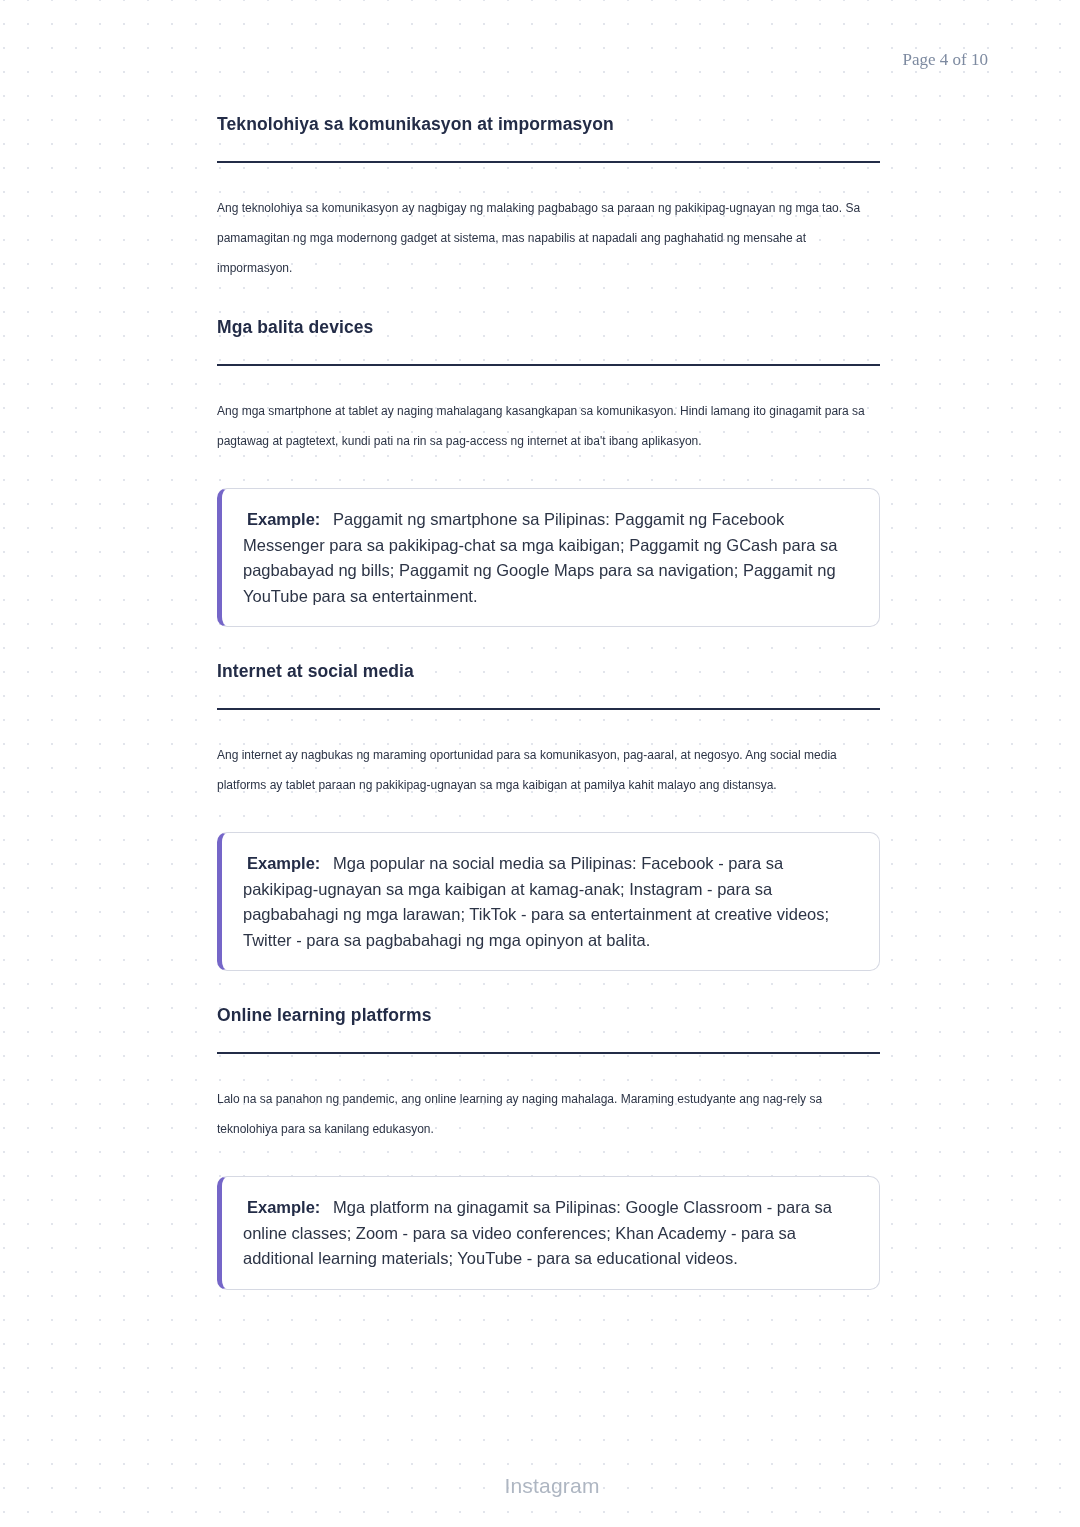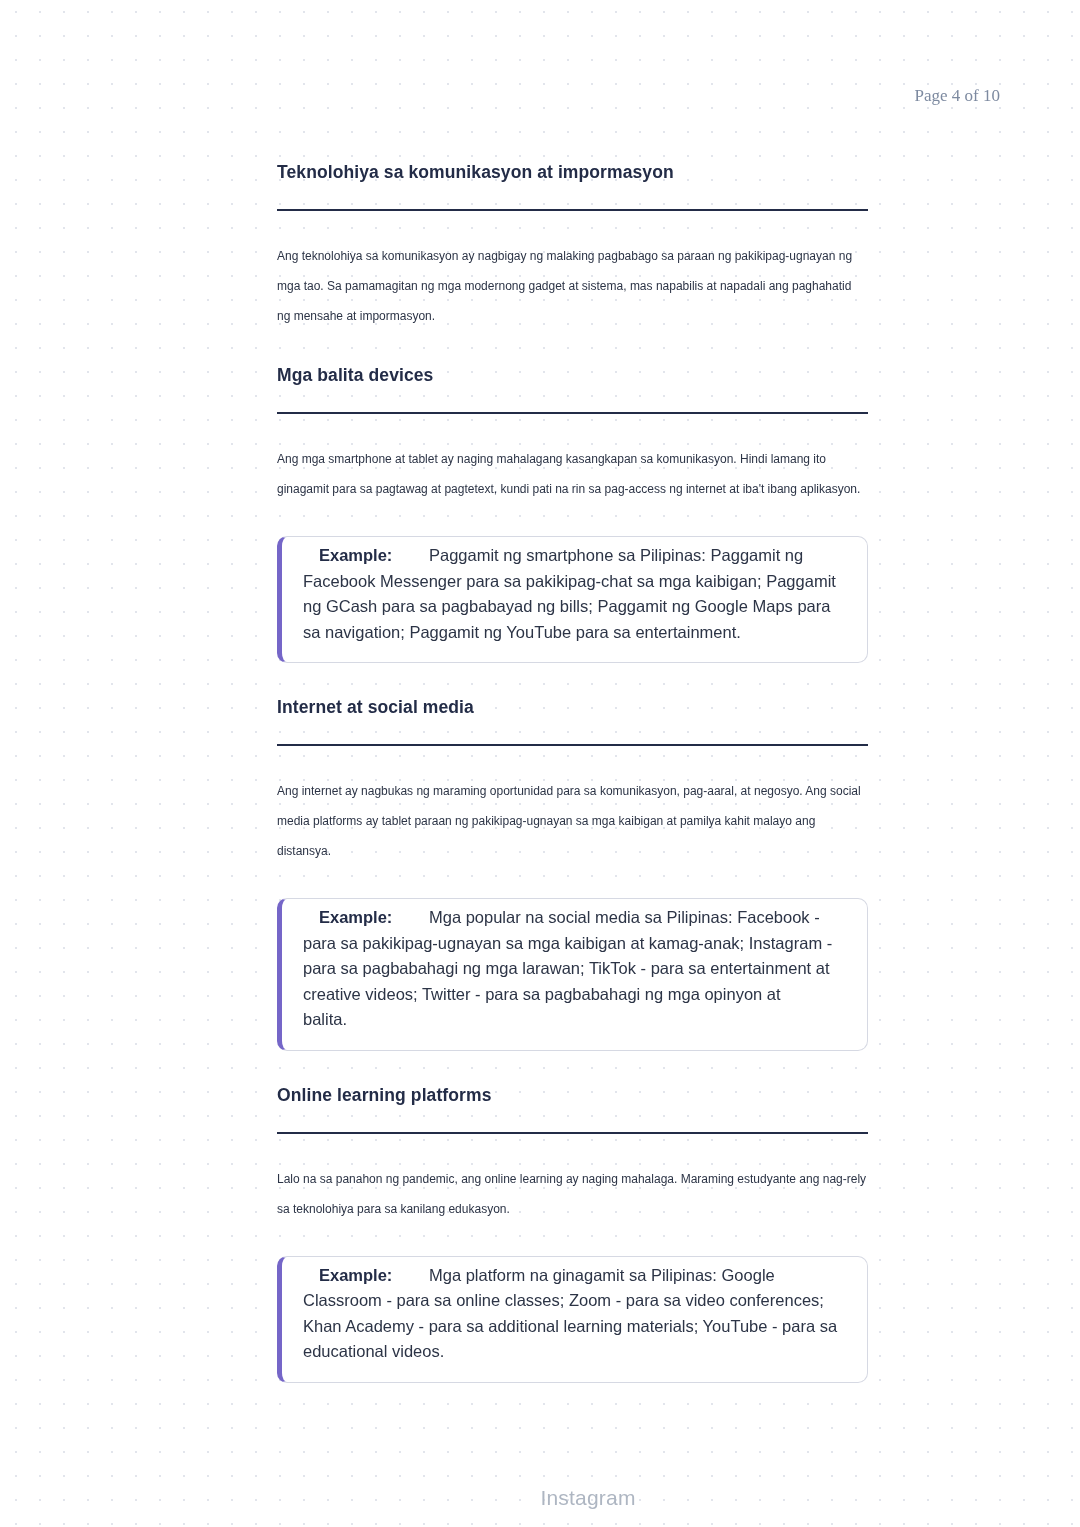--- a/index.html
+++ b/index.html
@@ -4,21 +4,21 @@
 <style>
   :root {
     --accent-purple: #7566c8;
     --heading-text: #232c47;
     --body-text: #2c3446;
     --page-indicator: #7d8aa0;
     --footer-text: #aeb6c2;
     --box-border: #d6d9e3;
     --dot-color: #e2e5ec;
   }
-  * { margin: 16px; padding: 0; box-sizing: border-box; }
+  * { margin: 4px; padding: 0; box-sizing: border-box; }
   html, body { width: 1080px; }
   body {
     position: relative;
     width: 1080px;
     height: 1527px;
     font-family: "Liberation Sans", sans-serif;
     background-color: #ffffff;
     background-image: radial-gradient(circle, var(--dot-color) 1.4px, transparent 1.5px);
     background-size: 24px 24px;
     background-position: 12px 8px;
@@ -50,21 +50,21 @@
     font-size: 12px;
     line-height: 30px;
     color: var(--body-text);
   }
   .example-box {
     margin-top: 32px;
     background: #ffffff;
     border: 1.5px solid var(--box-border);
     border-left: 5px solid var(--accent-purple);
     border-radius: 10px;
-    padding: 6px 24px 17px 21px;
+    padding: 18px 24px 17px 21px;
     font-size: 16.5px;
     line-height: 25.5px;
     color: var(--body-text);
   }
   .example-label {
     font-weight: 700;
     color: var(--heading-text);
   }
   .footer-brand {
     position: absolute;

